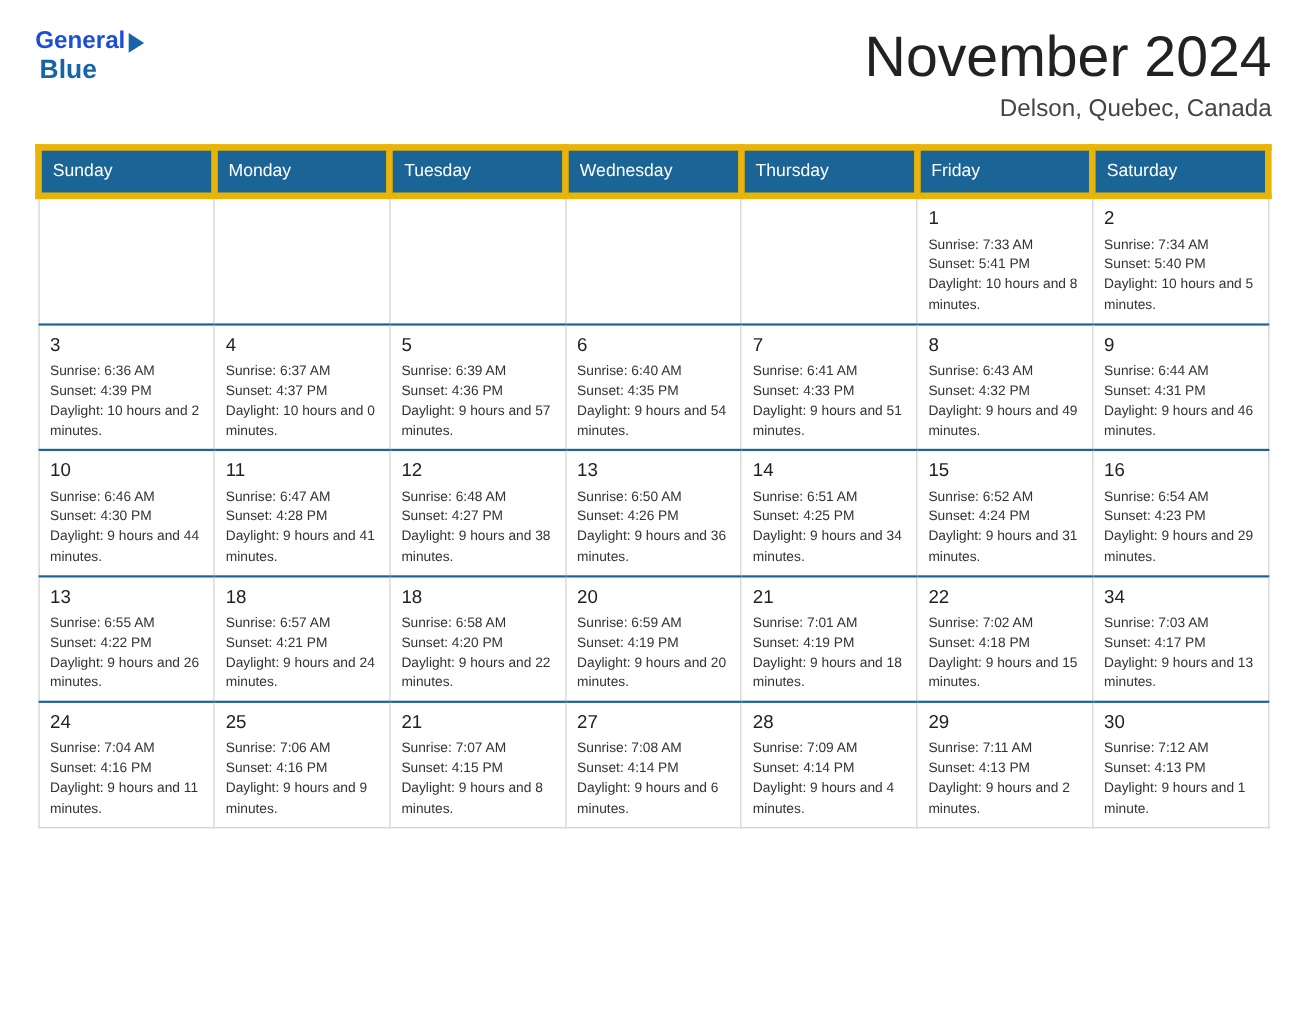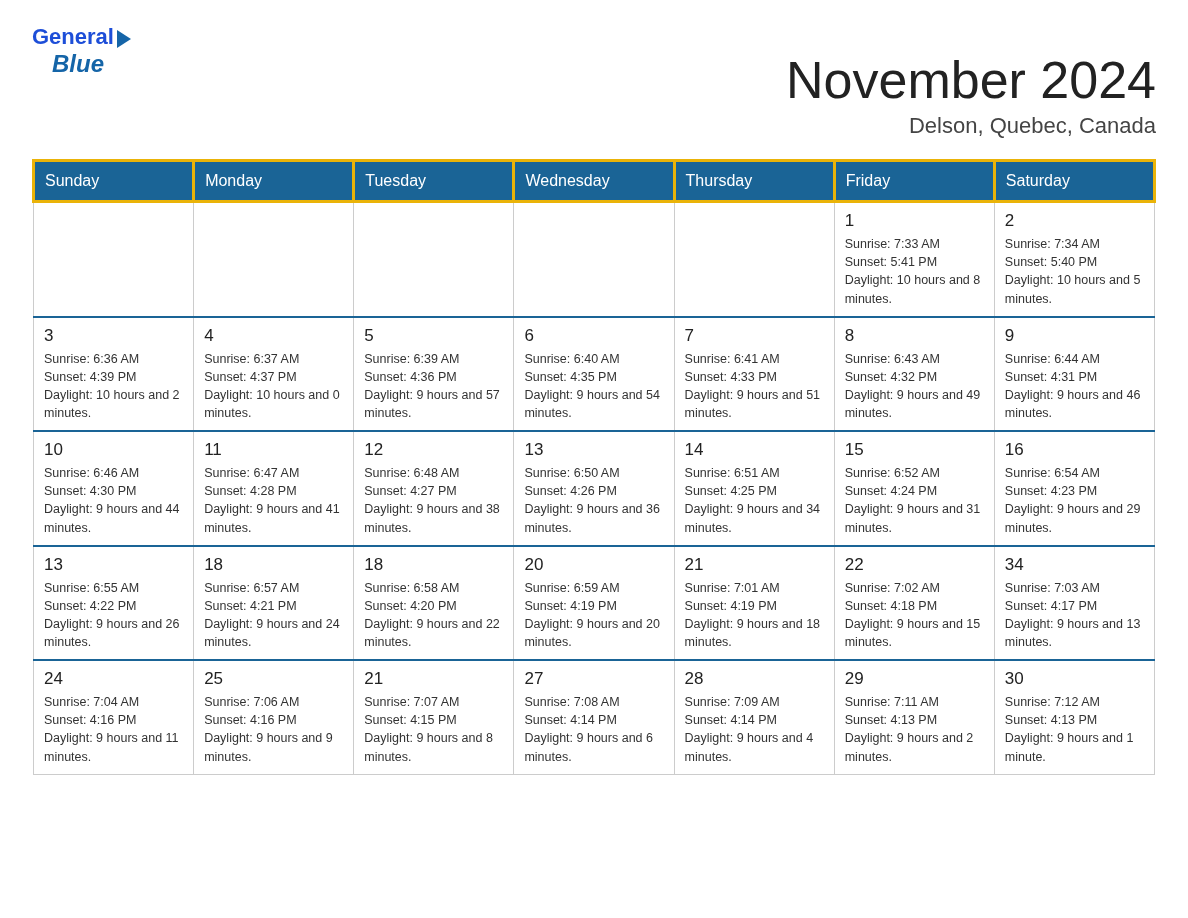--- a/index.html
+++ b/index.html
@@ -23,21 +23,20 @@
     }
     .logo-text {
       display: flex;
       align-items: center;
       font-size: 26px;
       font-weight: bold;
       color: #333;
     }
     .title-area {
       text-align: right;
-      margin-top: 28px;
     }
     .month-title {
       font-size: 52px;
       font-weight: normal;
       color: #222;
       line-height: 1.1;
     }
     .location-title {
       font-size: 22px;
       color: #444;
@@ -47,21 +46,21 @@
       width: 100%;
       border-collapse: collapse;
     }
     .calendar-table th {
       background-color: #1a6496;
       color: #fff;
       font-size: 16px;
       font-weight: normal;
       padding: 10px 10px;
       text-align: left;
-      border: 3px solid #eab308;
+      border: 6px solid #eab308;
     }
     .calendar-table td {
       vertical-align: top;
       padding: 8px 10px;
       border: 1px solid #ccc;
       width: 14.28%;
       min-height: 100px;
       background: #fff;
       font-size: 13px;
       color: #333;
@@ -87,21 +86,21 @@
   </style>
 </head>
 <body>
 
 <div class="header-section">
   <div class="logo-area">
     <div class="logo-text">
       <span style="color:#1d4ed8;font-size:22px;font-weight:bold;">General</span>
       <span style="display:inline-block;width:0;height:0;border-top:9px solid transparent;border-bottom:9px solid transparent;border-left:14px solid #1565a8;margin-left:3px;margin-top:3px;"></span>
     </div>
-    <div style="margin-left:20px;font-style:italic;">
+    <div style="margin-left:4px;">
       <span style="color:#1565a8;font-size:24px;font-weight:bold;">Blue</span>
     </div>
   </div>
   <div class="title-area">
     <div class="month-title">November 2024</div>
     <div class="location-title">Delson, Quebec, Canada</div>
   </div>
 </div>
 
 <table class="calendar-table">

